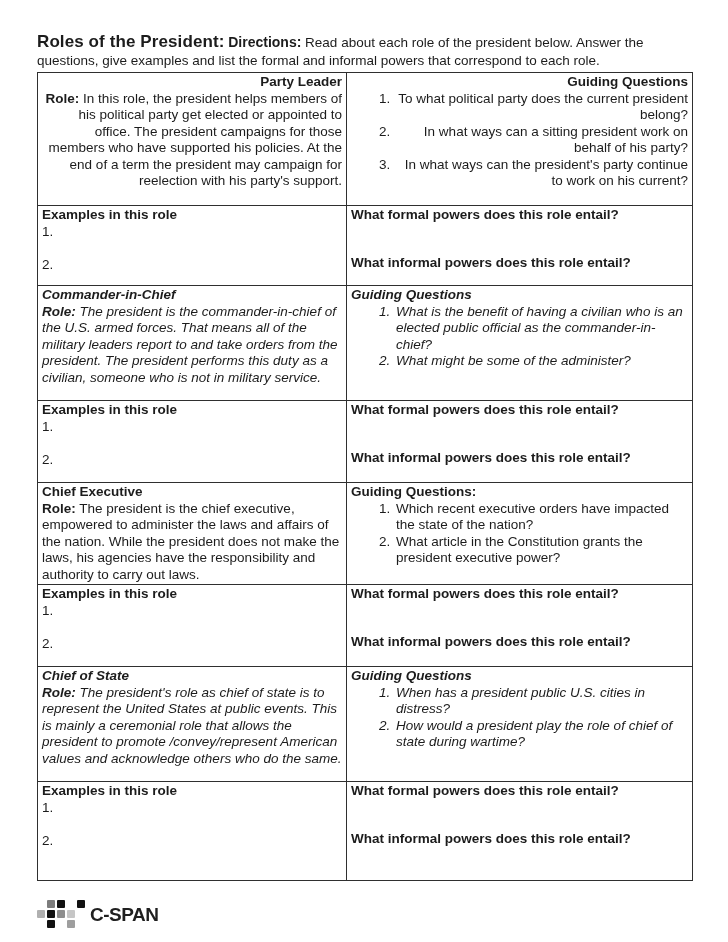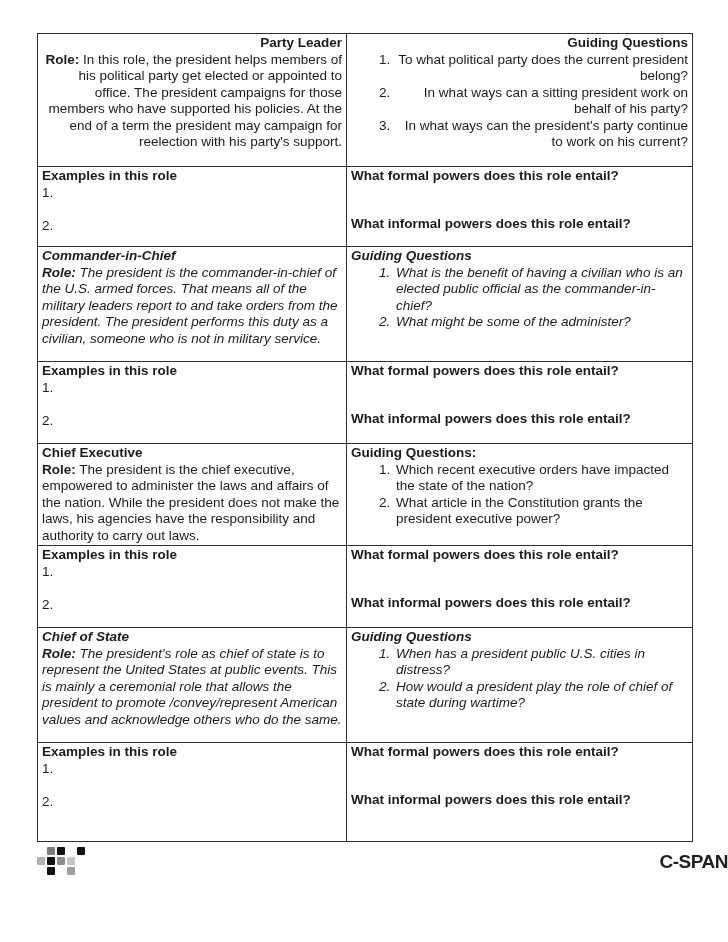--- a/index.html
+++ b/index.html
@@ -54,25 +54,24 @@
     padding-left: 43px;
   }
   td ol li { padding-left: 2px; }
 
   .spacer-left  { height: 17px; }
   .spacer-right { height: 31px; }
   .informal-q { max-width: 280px; }
 
   
   .footer {
-    margin-top: 5px;
+    margin-top: 19px;
     padding-left: 37px;
     display: flex;
     align-items: center;
-    justify-content: space-between;
   }
   .logo-mark {
     position: relative;
     width: 50px;
     height: 30px;
     margin-right: 3px;
   }
   .logo-mark span {
     position: absolute;
     width: 8px;
@@ -92,20 +91,25 @@
     color: #9b9b9b;
     margin-left: 4px;
   }
 </style>
 </head>
 <body>
 
 <div class="page">
   <div class="content">
 
+    <div class="doc-header">
+      <span class="doc-title">Roles of the President:</span>
+      <span class="dir-label">Directions:</span>
+      <span>Read about each role of the president below. Answer the questions, give examples and list the formal and informal powers that correspond to each role.</span>
+    </div>
 
     <table class="roles">
       <colgroup>
           <col style="width:309px">
           <col style="width:346px">
         </colgroup>
 
       <tbody>
           <tr class="h133">
         <td>

